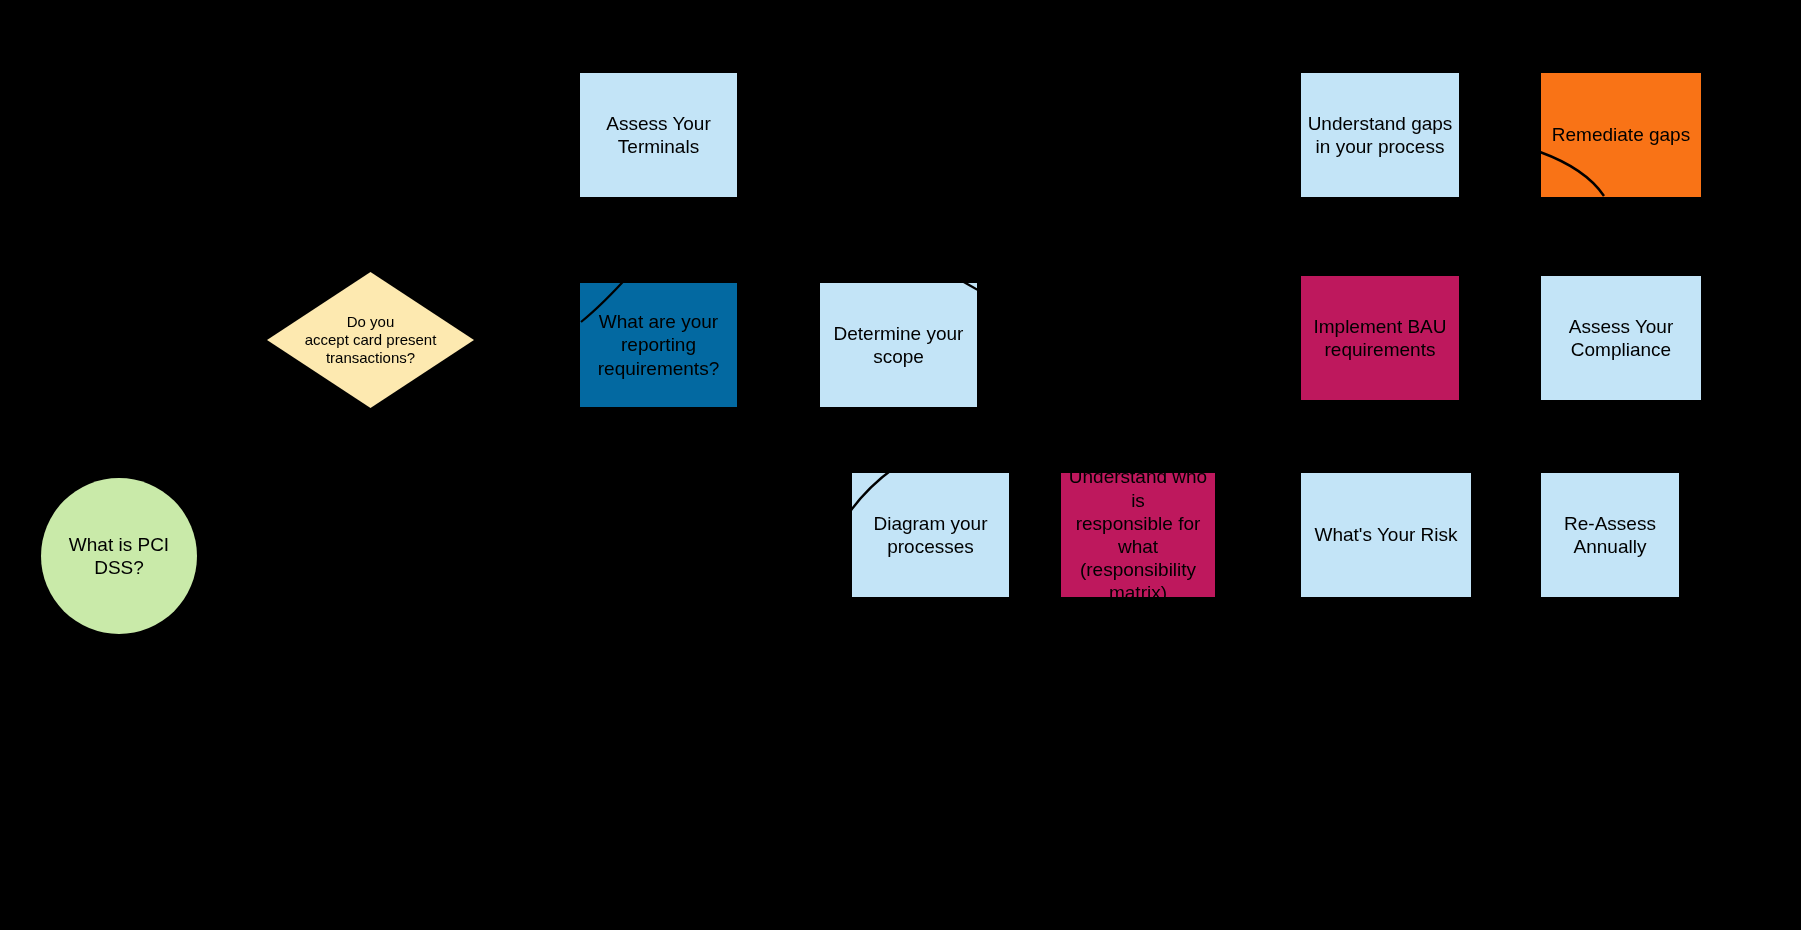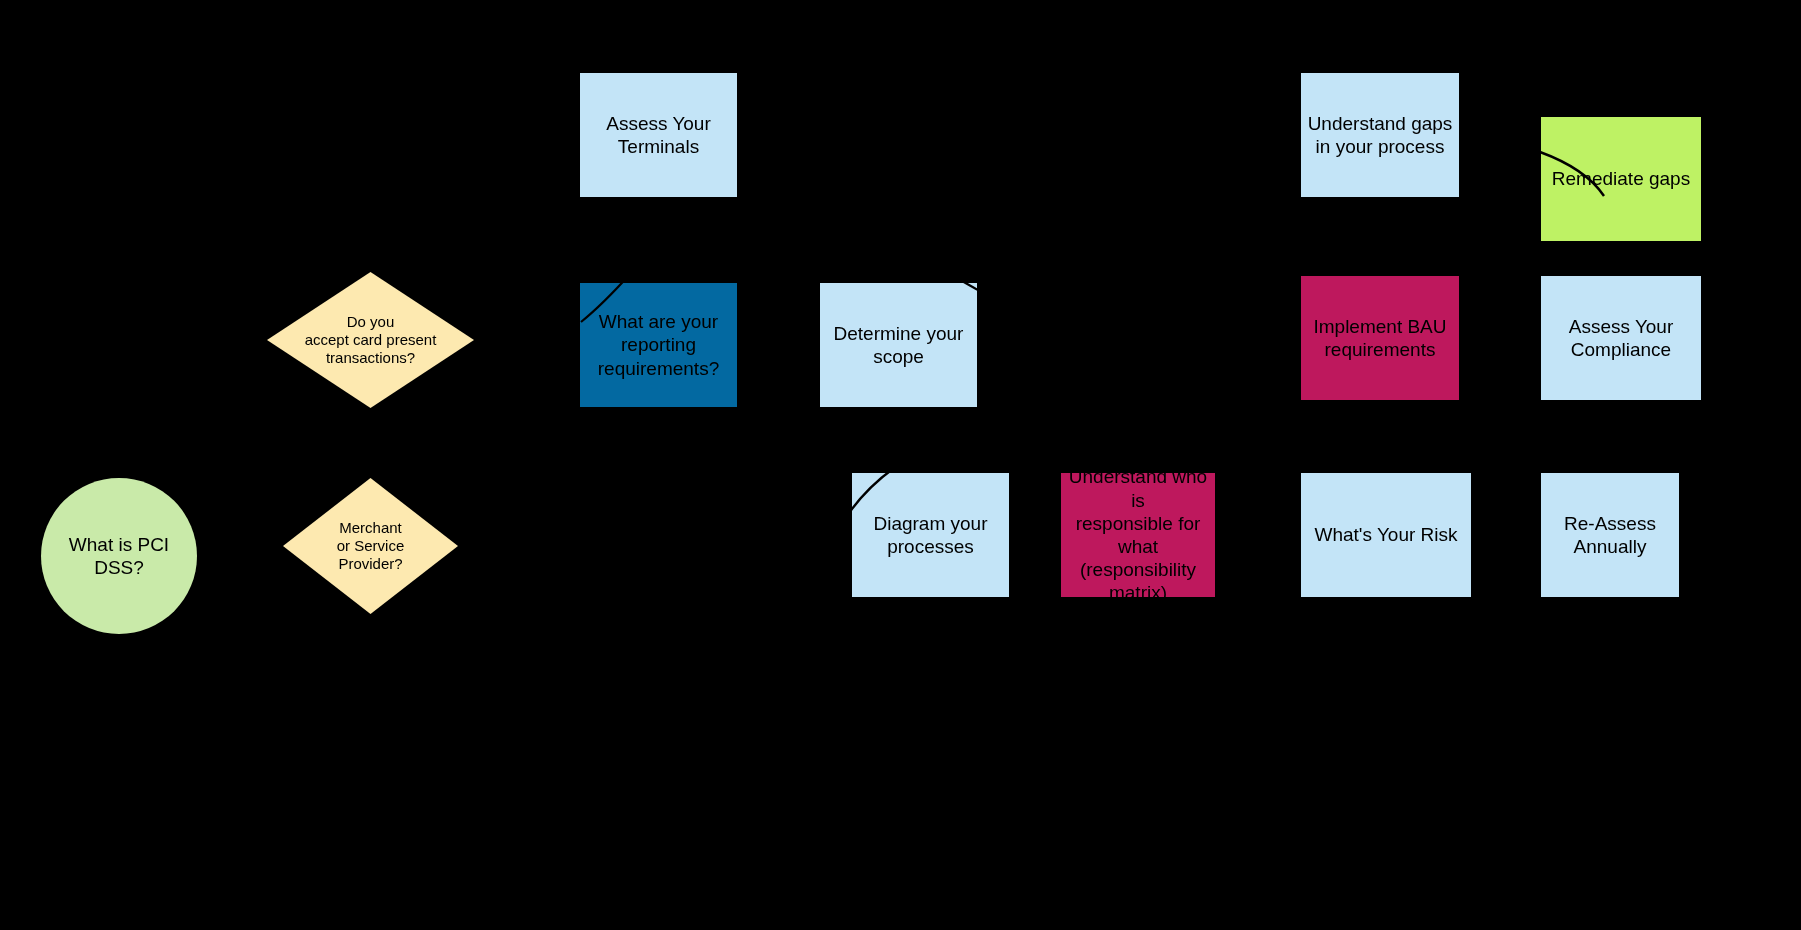--- a/index.html
+++ b/index.html
@@ -93,26 +93,20 @@
     <span class="label">What is PCI DSS?</span>
   </div>
 
   <div class="diamond-wrap" style="left: 267px; top: 272px; width: 207px; height: 136px;">
     <span class="diamond-shape" style="background: rgb(253, 233, 176);"></span>
     <span class="label">Do you
 accept card present
 transactions?</span>
   </div>
 
-  <div class="diamond-wrap" style="left: 283px; top: 478px; width: 175px; height: 136px;">
-    <span class="diamond-shape" style="background: rgb(253, 233, 176);"></span>
-    <span class="label">Merchant
-or Service
-Provider?</span>
-  </div>
 
   <div class="node rect" style="left: 580px; top: 73px; width: 157px; height: 124px; background: rgb(195, 228, 247);">
     <span class="label">Assess Your
 Terminals</span>
   </div>
 
   <div class="node rect" style="left: 580px; top: 283px; width: 157px; height: 124px; background: #0369a1;">
     <span class="label">What are your
 reporting
 requirements?</span>
@@ -143,21 +137,21 @@
 
   <div class="node rect" style="left: 1301px; top: 276px; width: 158px; height: 124px; background: #be185d;">
     <span class="label">Implement BAU
 requirements</span>
   </div>
 
   <div class="node rect" style="left: 1301px; top: 473px; width: 170px; height: 124px; background: rgb(195, 228, 247);">
     <span class="label">What's Your Risk</span>
   </div>
 
-  <div class="node rect" style="left: 1541px; top: 73px; width: 160px; height: 124px; background: #bef264; margin-top: 44px;">
+  <div class="node rect" style="left: 1541px; top: 73px; width: 160px; height: 124px; background: #f97316;">
     <span class="label">Remediate gaps</span>
   </div>
 
   <div class="node rect" style="left: 1541px; top: 276px; width: 160px; height: 124px; background: rgb(195, 228, 247);">
     <span class="label">Assess Your
 Compliance</span>
   </div>
 
   <div class="node rect" style="left: 1541px; top: 473px; width: 138px; height: 124px; background: rgb(195, 228, 247);">
     <span class="label">Re-Assess

